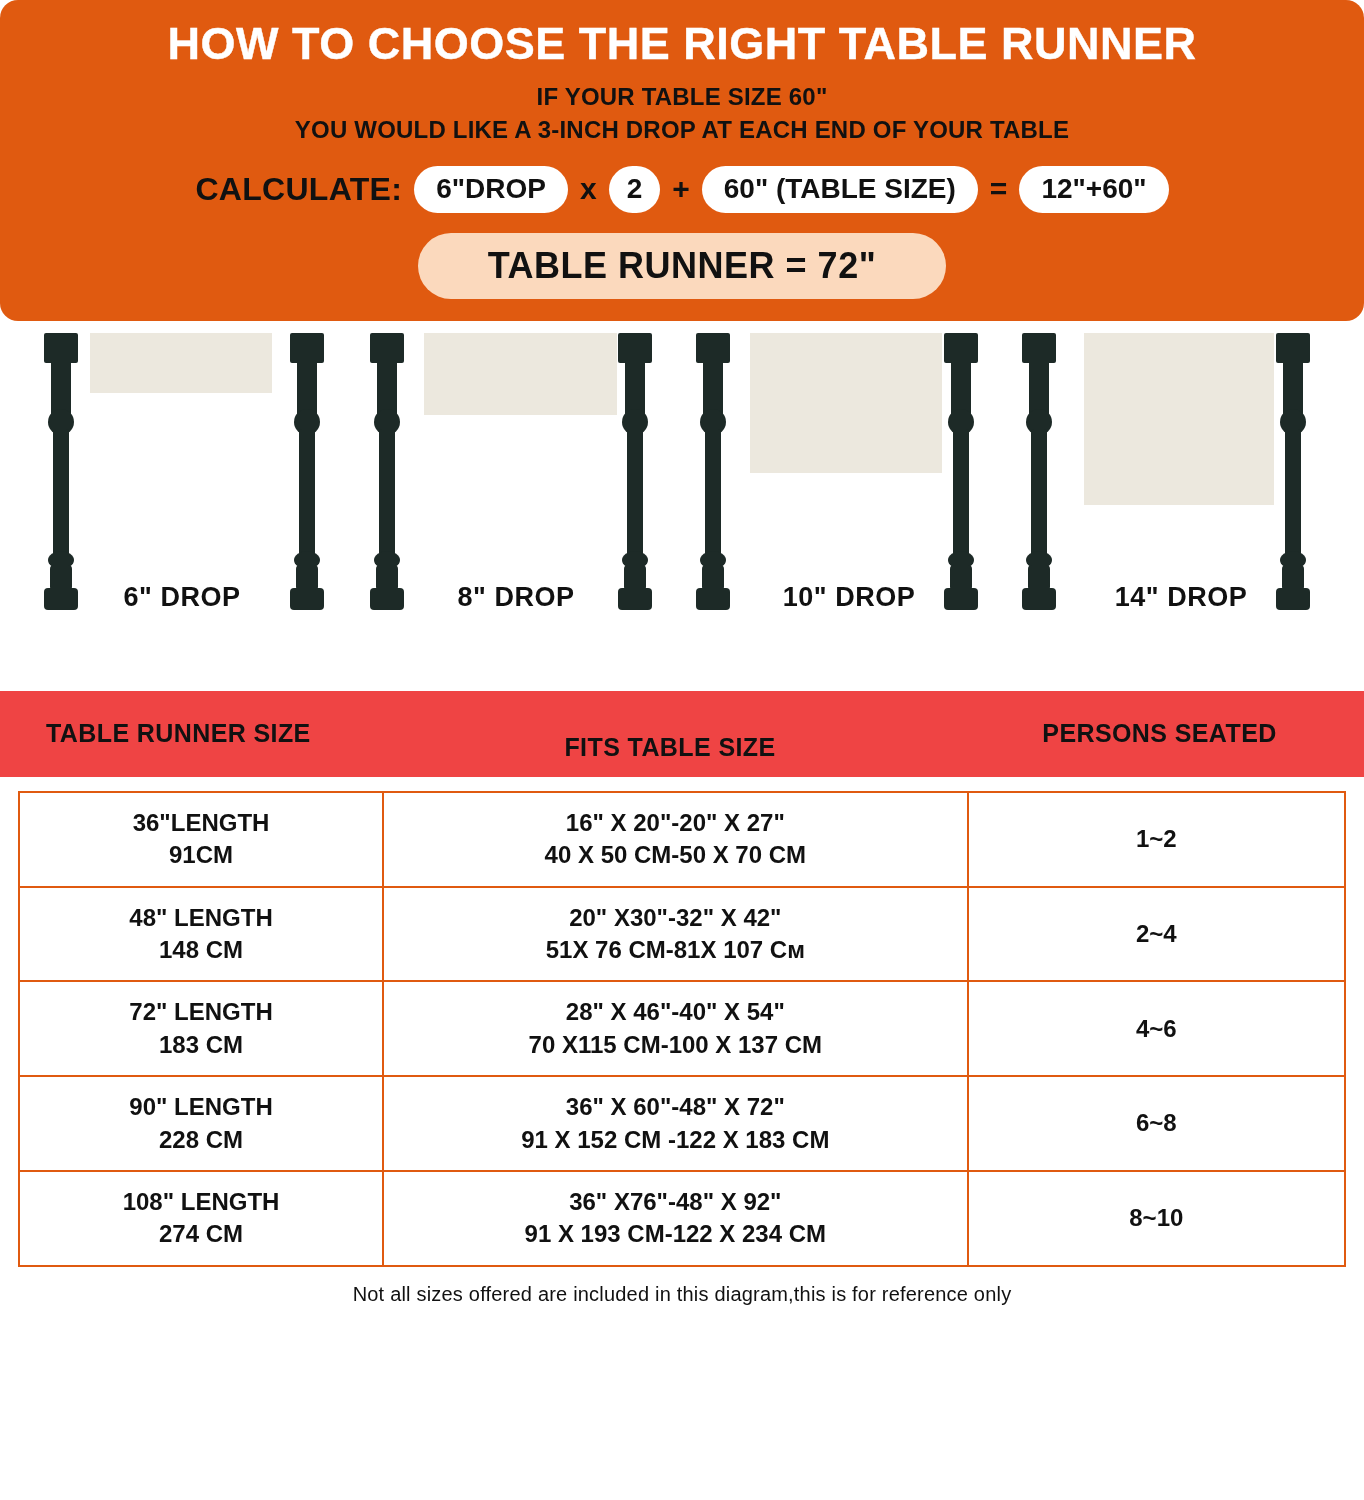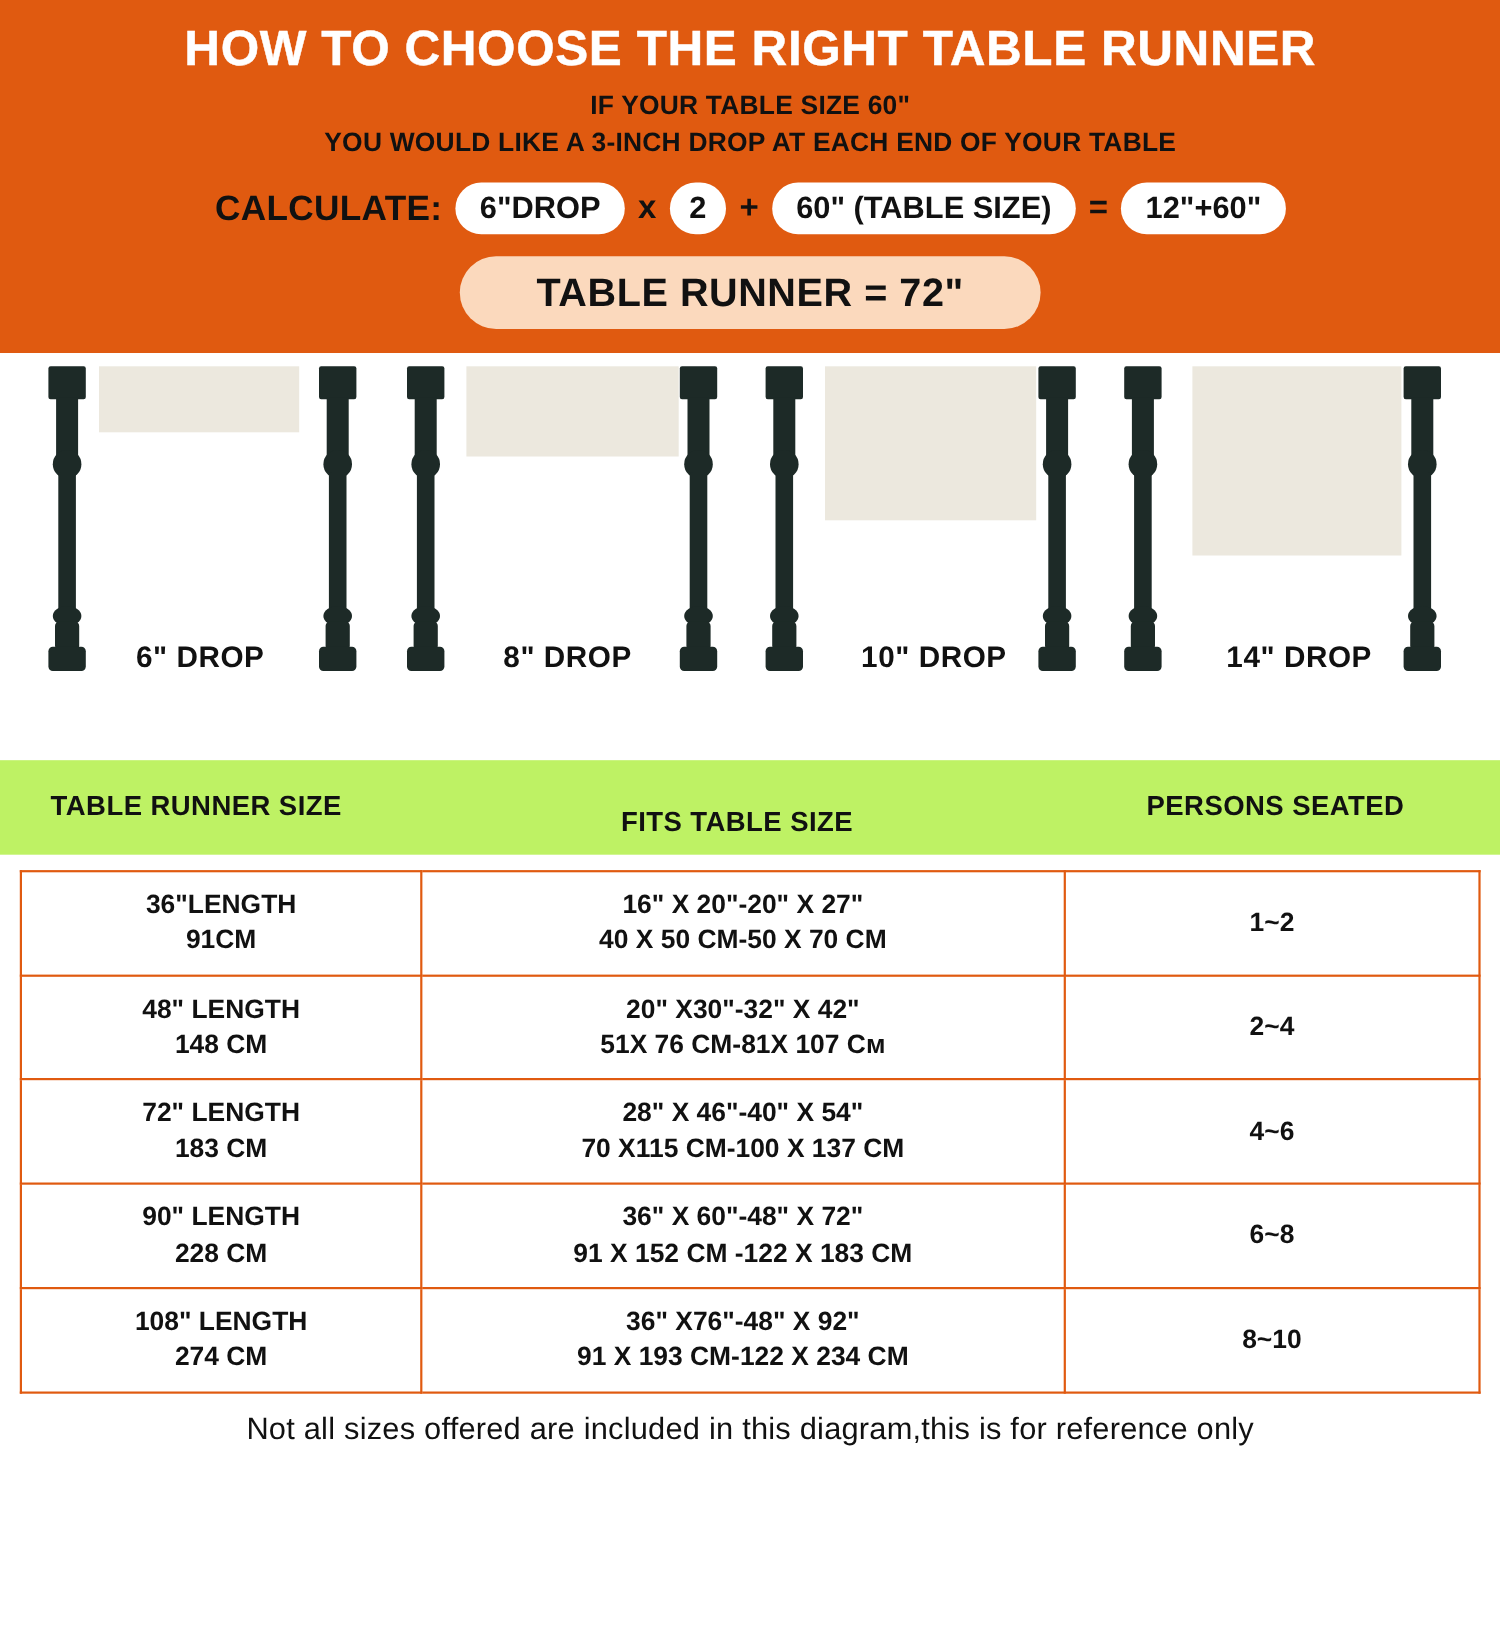--- a/index.html
+++ b/index.html
@@ -11,20 +11,21 @@
     font-family: "Liberation Sans", sans-serif;
     color: #111111;
     overflow: hidden;
   }
 
   
   .header {
     background: #e05a10;
     padding: 14px 0 22px 0;
     position: relative;
+    border-radius: 18px;
   }
   .main-title {
     text-align: center;
     color: #ffffff;
     font-size: 45px;
     font-weight: bold;
     letter-spacing: 0.5px;
     line-height: 1.05;
     text-transform: uppercase;
     -webkit-text-stroke: 0.4px #ffffff;
@@ -151,21 +152,21 @@
     font-size: 27px;
     font-weight: bold;
     color: #111111;
     letter-spacing: 0.5px;
     bottom: 78px;
     text-align: center;
   }
 
   
   .tbl-head {
-    background: #bef264;
+    background: #ef4444;
     display: flex;
     height: 86px;
     align-items: center;
   }
   .tbl-head .th {
     color: #111111;
     font-size: 25px;
     font-weight: bold;
     letter-spacing: 0.4px;
     text-align: center;
@@ -191,21 +192,21 @@
     color: #111111;
     padding: 14px 6px;
     line-height: 1.35;
   }
   .tbl td.c1 { width: 355px; }
   .tbl td.c2 { width: 570px; }
   .tbl td.c3 { width: 368px; }
 
   .footnote {
     text-align: center;
-    font-size: 28px;
+    font-size: 20px;
     color: #111111;
     margin-top: 16px;
     letter-spacing: 0.2px;
   }
 </style>
 </head>
 <body>
 
 <div class="header">
   <div class="main-title">HOW TO CHOOSE THE RIGHT TABLE RUNNER</div>

